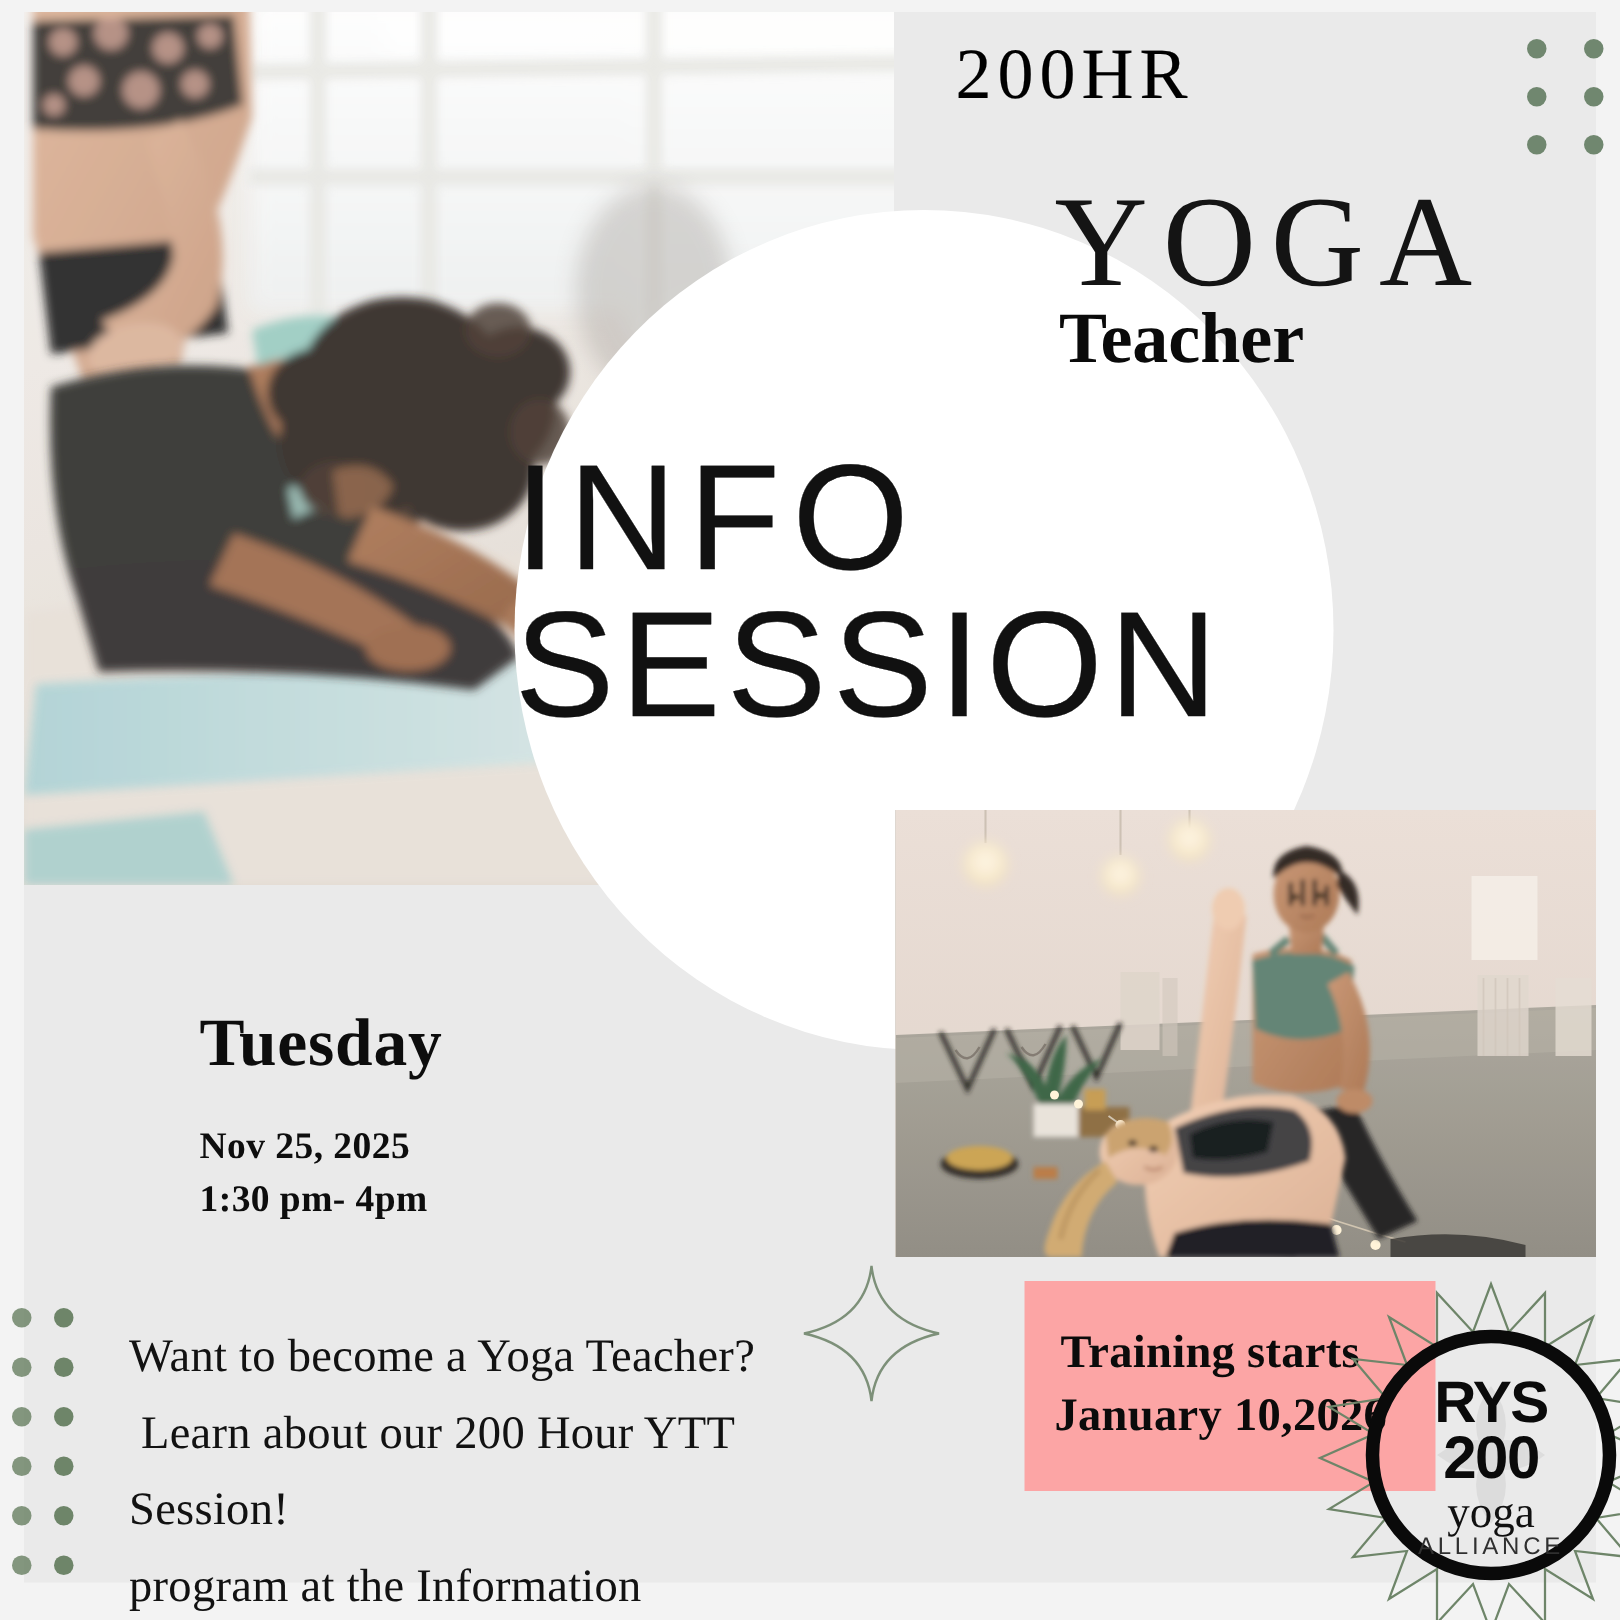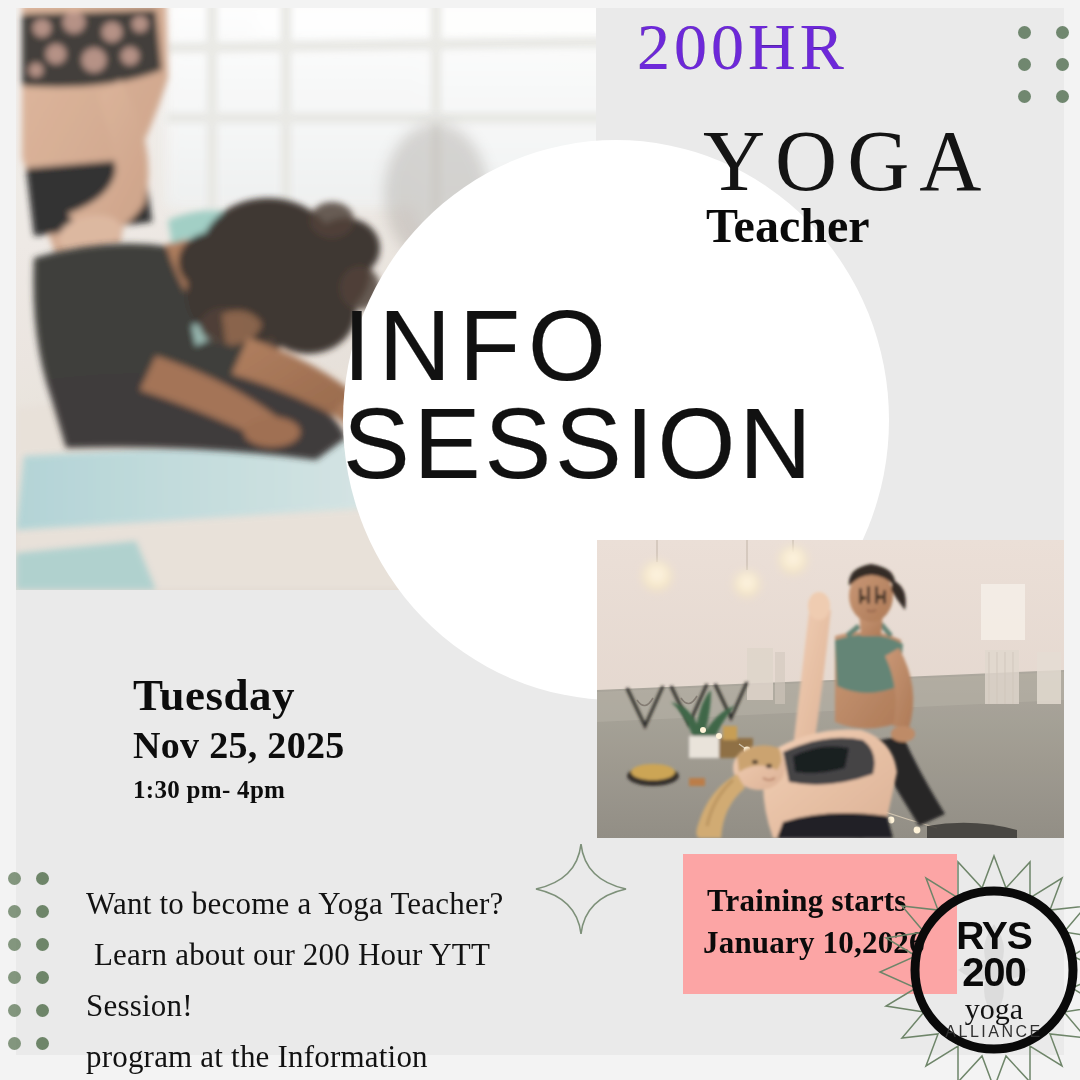--- a/index.html
+++ b/index.html
@@ -67,25 +67,25 @@
   .headline {
     position: absolute;
     left: 600px;
     top: 14px;
     width: 440px;
     height: 320px;
   }
   .hl-200hr {
     position: absolute;
     left: 37px;
-    top: 0;
-    font-family: "Liberation Serif", serif;
-    font-size: 66px;
+    top: 12px;
+    font-family: "Liberation Serif", serif;
+    font-size: 48px;
     letter-spacing: 4px;
-    color: #6d28d9;
+    color: #000000;
     font-weight: 300;
     line-height: 1;
     -webkit-text-stroke: 0.1px #151515;
   }
   .hl-yoga {
     position: absolute;
     left: 103px;
     top: 104px;
     font-family: "Liberation Serif", serif;
     font-size: 86px;
@@ -162,23 +162,24 @@
   .date-day {
     font-family: "Liberation Serif", serif;
     font-weight: 700;
     font-size: 45px;
     line-height: 1.05;
     letter-spacing: 0.5px;
   }
   .date-ymd {
     font-family: "Liberation Serif", serif;
     font-weight: 700;
-    font-size: 38px;
+    font-size: 25px;
     line-height: 1.4;
     letter-spacing: 0.3px;
+    margin-top: 28px;
   }
   .date-time {
     font-family: "Liberation Serif", serif;
     font-weight: 700;
     font-size: 25px;
     line-height: 1.4;
     letter-spacing: 0.3px;
   }
 
   

